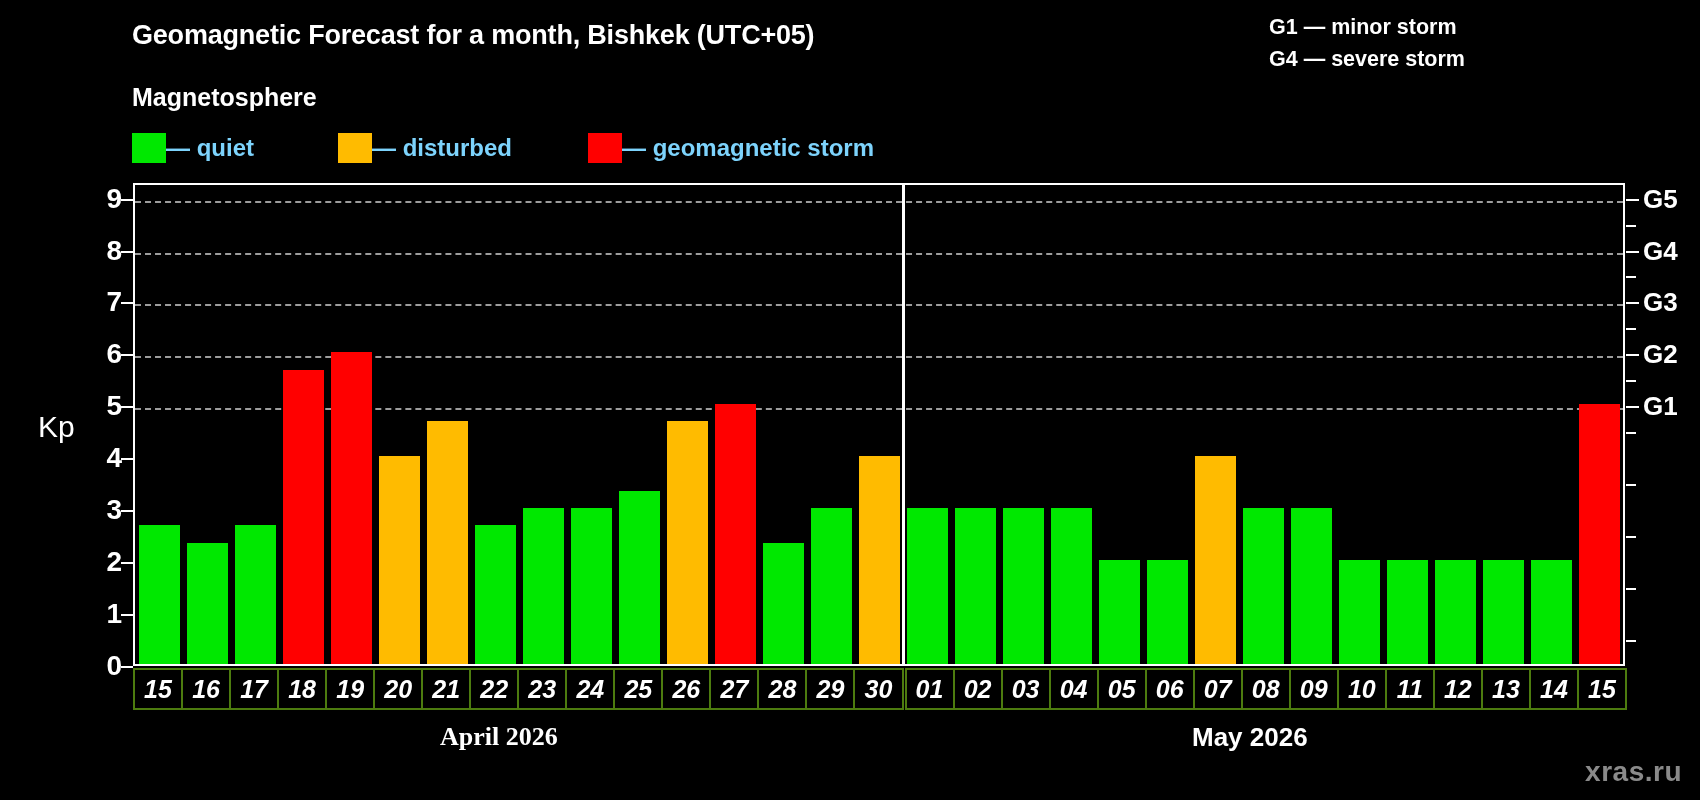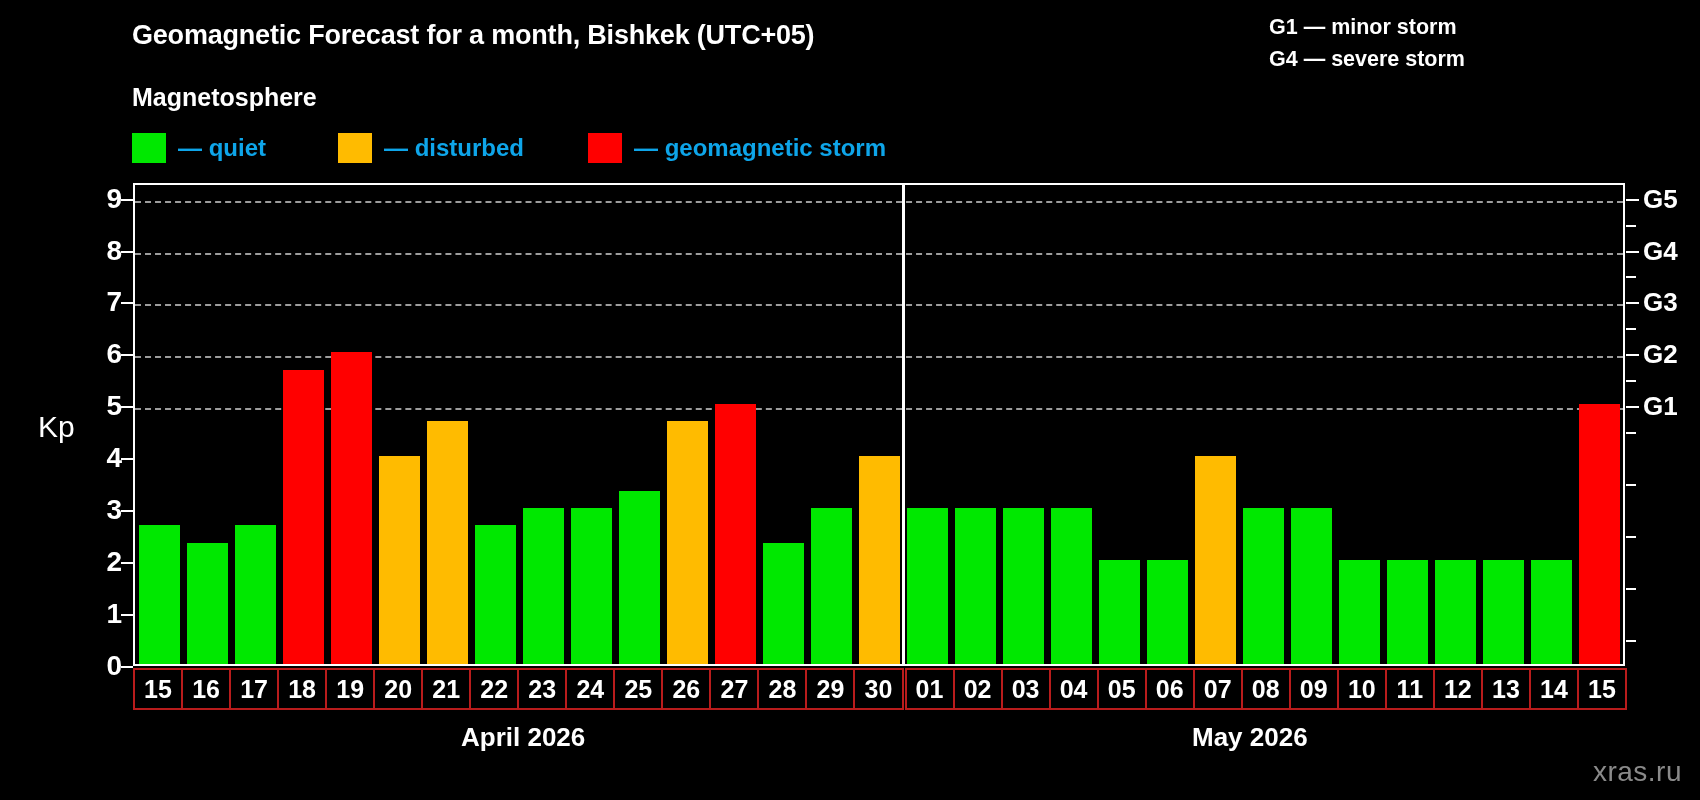--- a/index.html
+++ b/index.html
@@ -53,23 +53,22 @@
     height: 32px;
   }
   .legend-swatch {
     width: 34px;
     height: 30px;
     display: block;
   }
   .legend-text {
     font-size: 24px;
     font-weight: bold;
-    color: #0ea5e9;
-    white-space: nowrap;
-    margin-left: 12px;
+    color: #7dd3fc;
+    white-space: nowrap;
   }
 
   
   .gscale-list {
     position: absolute;
     left: 1228px; top: 12px;
     width: 330px;
     margin-left: 41px;
   }
   .gscale-line {
@@ -178,50 +177,51 @@
   #date-row {
     position: absolute;
     left: 133px;
     top: 668px;
     width: 1492px;
     height: 42px;
     display: flex;
   }
   .date-cell {
     flex: 1 1 0;
-    border: 2px solid #b91c1c;
+    border: 2px solid #4d7c0f;
     margin-right: -2px;
     background: #000000;
     display: flex;
     align-items: center;
     justify-content: center;
     font-size: 25px;
     font-weight: bold;
     color: #ffffff;
+    font-style: italic;
   }
   .date-cell.gap { margin-right: 1px; }
 
   
   .month-caption {
     position: absolute;
     top: 722px;
     font-size: 26px;
     font-weight: bold;
     color: #ffffff;
     white-space: nowrap;
   }
-  #month-caption-0 { left: 461px; }
+  #month-caption-0 { left: 440px; font-family: Liberation Serif, serif; }
   #month-caption-1 { left: 1192px; }
 
   .watermark {
     position: absolute;
     right: 18px;
     bottom: 12px;
     font-size: 28px;
-    font-weight: normal;
+    font-weight: bold;
     color: #8a8a8a;
     letter-spacing: 0.5px;
   }
 </style>
 </head>
 <body>
 
 <div id="root">
 
   <div class="title">Geomagnetic Forecast for a month, Bishkek (UTC+05)</div>

